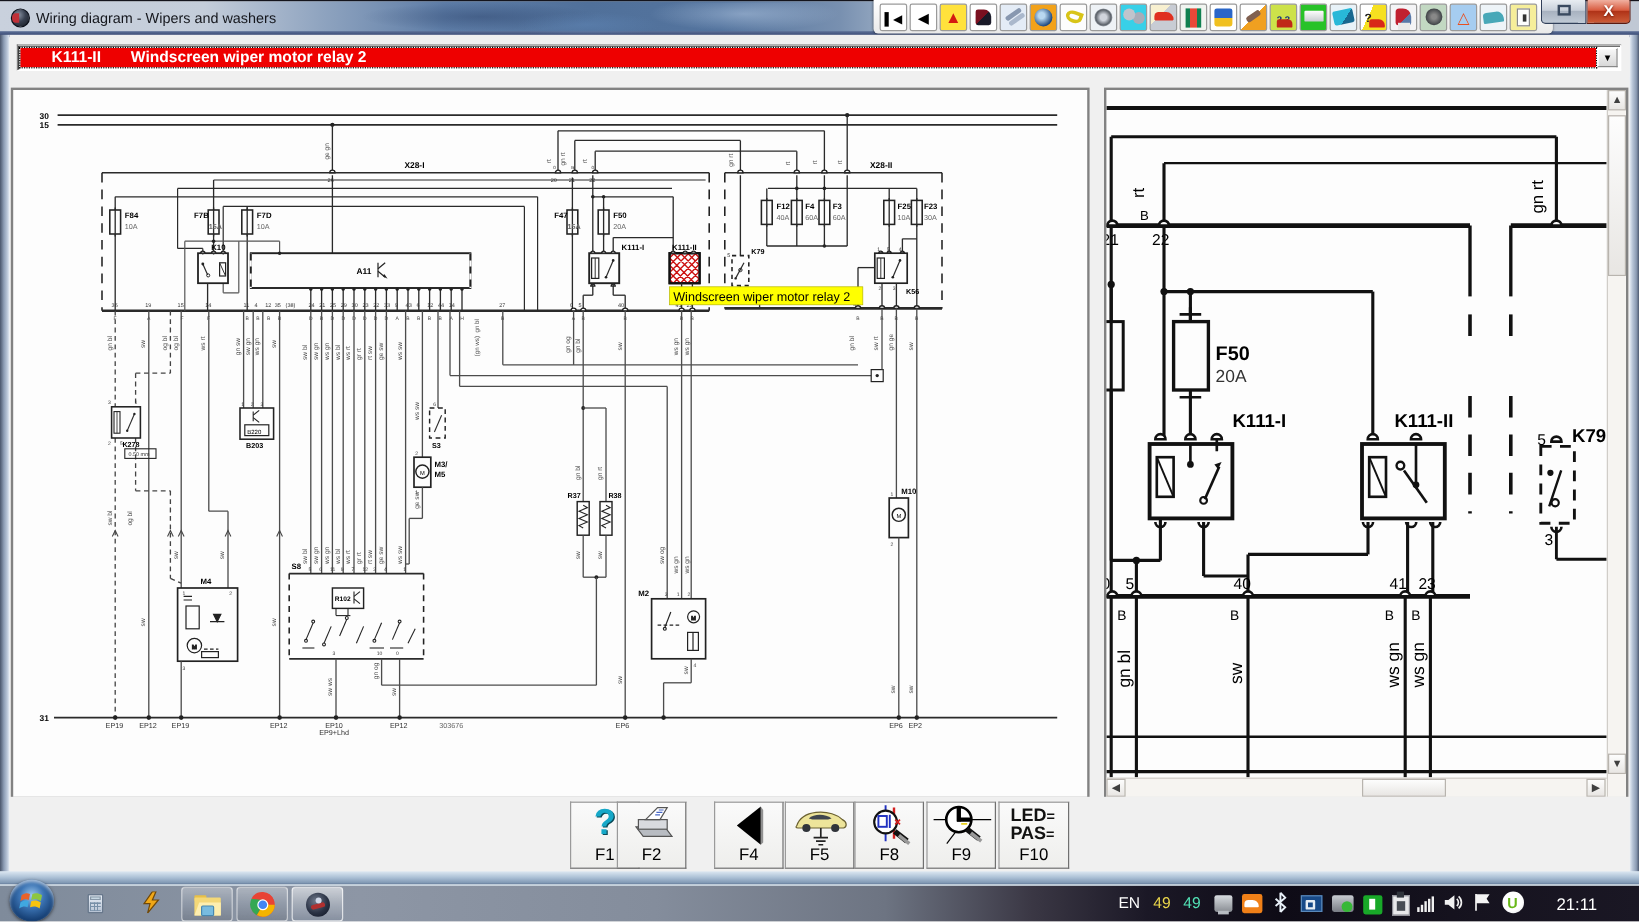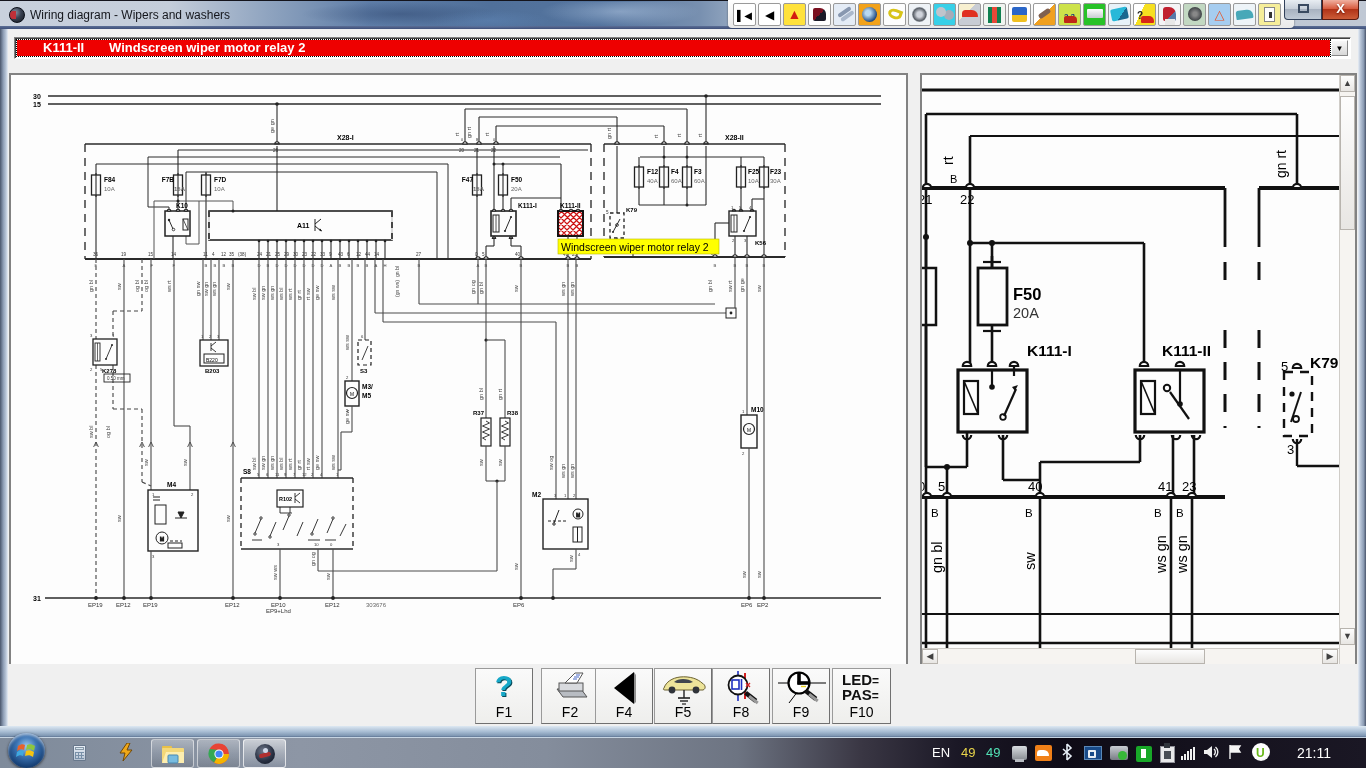--- a/index.html
+++ b/index.html
@@ -1057,21 +1057,21 @@
     </div>
   </div>
 
   <div class="abs" id="fbar">
 
     <div class="fbtn" style="left:467px;">
       <div style="position:absolute;left:0;top:0px;width:100%;text-align:center;font-size:30px;font-weight:bold;color:#16a8c8;text-shadow:1px 1px 0 #0a4a58;">?</div>
       <div class="lab">F1</div>
     </div>
 
-    <div class="fbtn" style="left:533px;">
+    <div class="fbtn" style="left:506px;">
       <svg width="40" height="34" style="position:absolute;left:9px;top:2px;" viewBox="0 0 40 34">
         <polygon points="6,18 30,18 36,26 12,26" fill="#b8bcc2" stroke="#555" stroke-width="1"></polygon>
         <rect x="8" y="12" width="24" height="8" fill="#d8dade" stroke="#555" stroke-width="1"></rect>
         <polygon points="14,12 24,2 32,2 26,12" fill="#fff" stroke="#555" stroke-width="1"></polygon>
         <line x1="25" y1="4" x2="29" y2="4" stroke="#4868c8" stroke-width="1"></line>
         <line x1="23" y1="6" x2="28" y2="6" stroke="#4868c8" stroke-width="1"></line>
         <line x1="22" y1="8" x2="26" y2="8" stroke="#4868c8" stroke-width="1"></line>
       </svg>
       <div class="lab">F2</div>
     </div>

